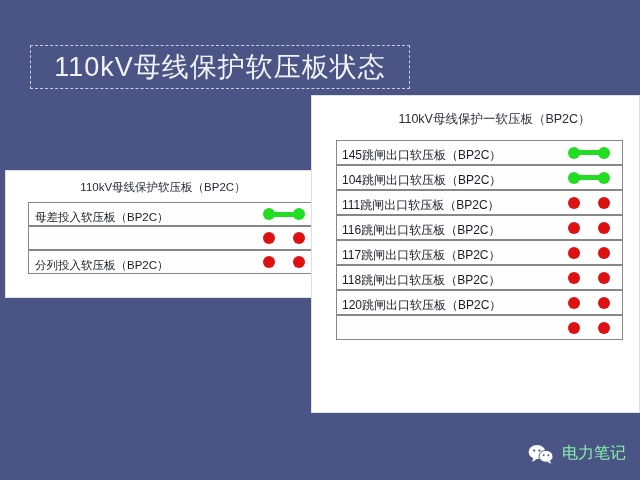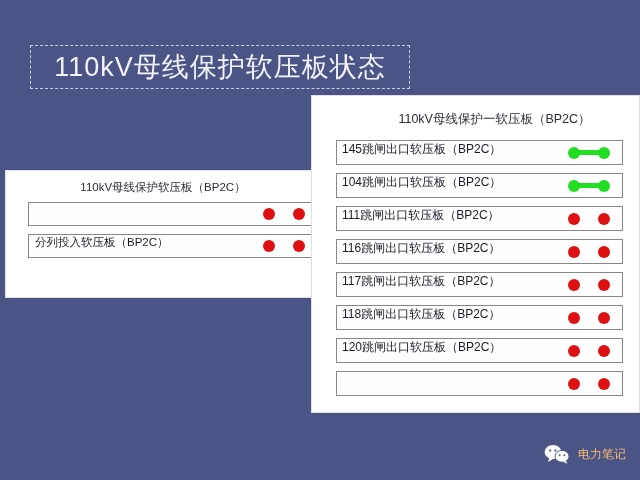--- a/index.html
+++ b/index.html
@@ -45,23 +45,23 @@
   .panel-right .panel-title{margin-top:15px;font-size:12.5px;padding-left:38px;}
 
   .rows{margin-top:7px;}
   .panel-left .rows{margin-left:22px;margin-right:6px;}
   .panel-right .rows{margin-left:24px;margin-right:16px;margin-top:12px;}
 
   .row{
     box-sizing:border-box;
     border:1px solid #878787;
     background:#fefefe;
-    display:flex;align-items:flex-start;
+    display:flex;align-items:flex-end;
     position:relative;
-    margin-bottom:8px;
+    margin-bottom:0;
   }
   .panel-left .row{height:24px;}
   .panel-right .row{height:25px;}
 
   .row-label{
     color:#1b1b28;white-space:nowrap;
     padding-left:6px;
     font-size:11.5px;
   }
   .panel-right .row-label{font-size:12px;padding-left:5px;}
@@ -92,35 +92,45 @@
     background:#dd1111;
   }
   .ind-off .dot.l{left:0;}
   .ind-off .dot.r{right:0;}
 
   
   .watermark{
     position:absolute;right:14px;bottom:16px;
     display:flex;align-items:center;gap:8px;
   }
-  .wm-label{color:#fdba74;font-size:12px;white-space:nowrap;}
+  .wm-label{color:#86efac;font-size:16px;white-space:nowrap;}
   .wechat-icon{width:26px;height:20px;position:relative;}
 </style>
 </head>
 <body>
 
 <div id="stage">
 
   <div class="title-box">
     <span class="title-text">110kV母线保护软压板状态</span>
   </div>
 
   <div class="panel panel-left">
     <div class="panel-title">110kV母线保护软压板（BP2C）</div>
     <div class="rows">
+        <div class="row">
+          <span class="row-label">母差投入软压板（BP2C）</span>
+          <span class="indicator">
+            <span class="ind-on">
+              <span class="bar"></span>
+              <span class="dot l"></span>
+              <span class="dot r"></span>
+            </span>
+          </span>
+        </div>
         <div class="row">
           <span class="indicator">
             <span class="ind-off">
               <span class="dot l"></span>
               <span class="dot r"></span>
             </span>
           </span>
         </div>
         <div class="row">
           <span class="row-label">分列投入软压板（BP2C）</span>

